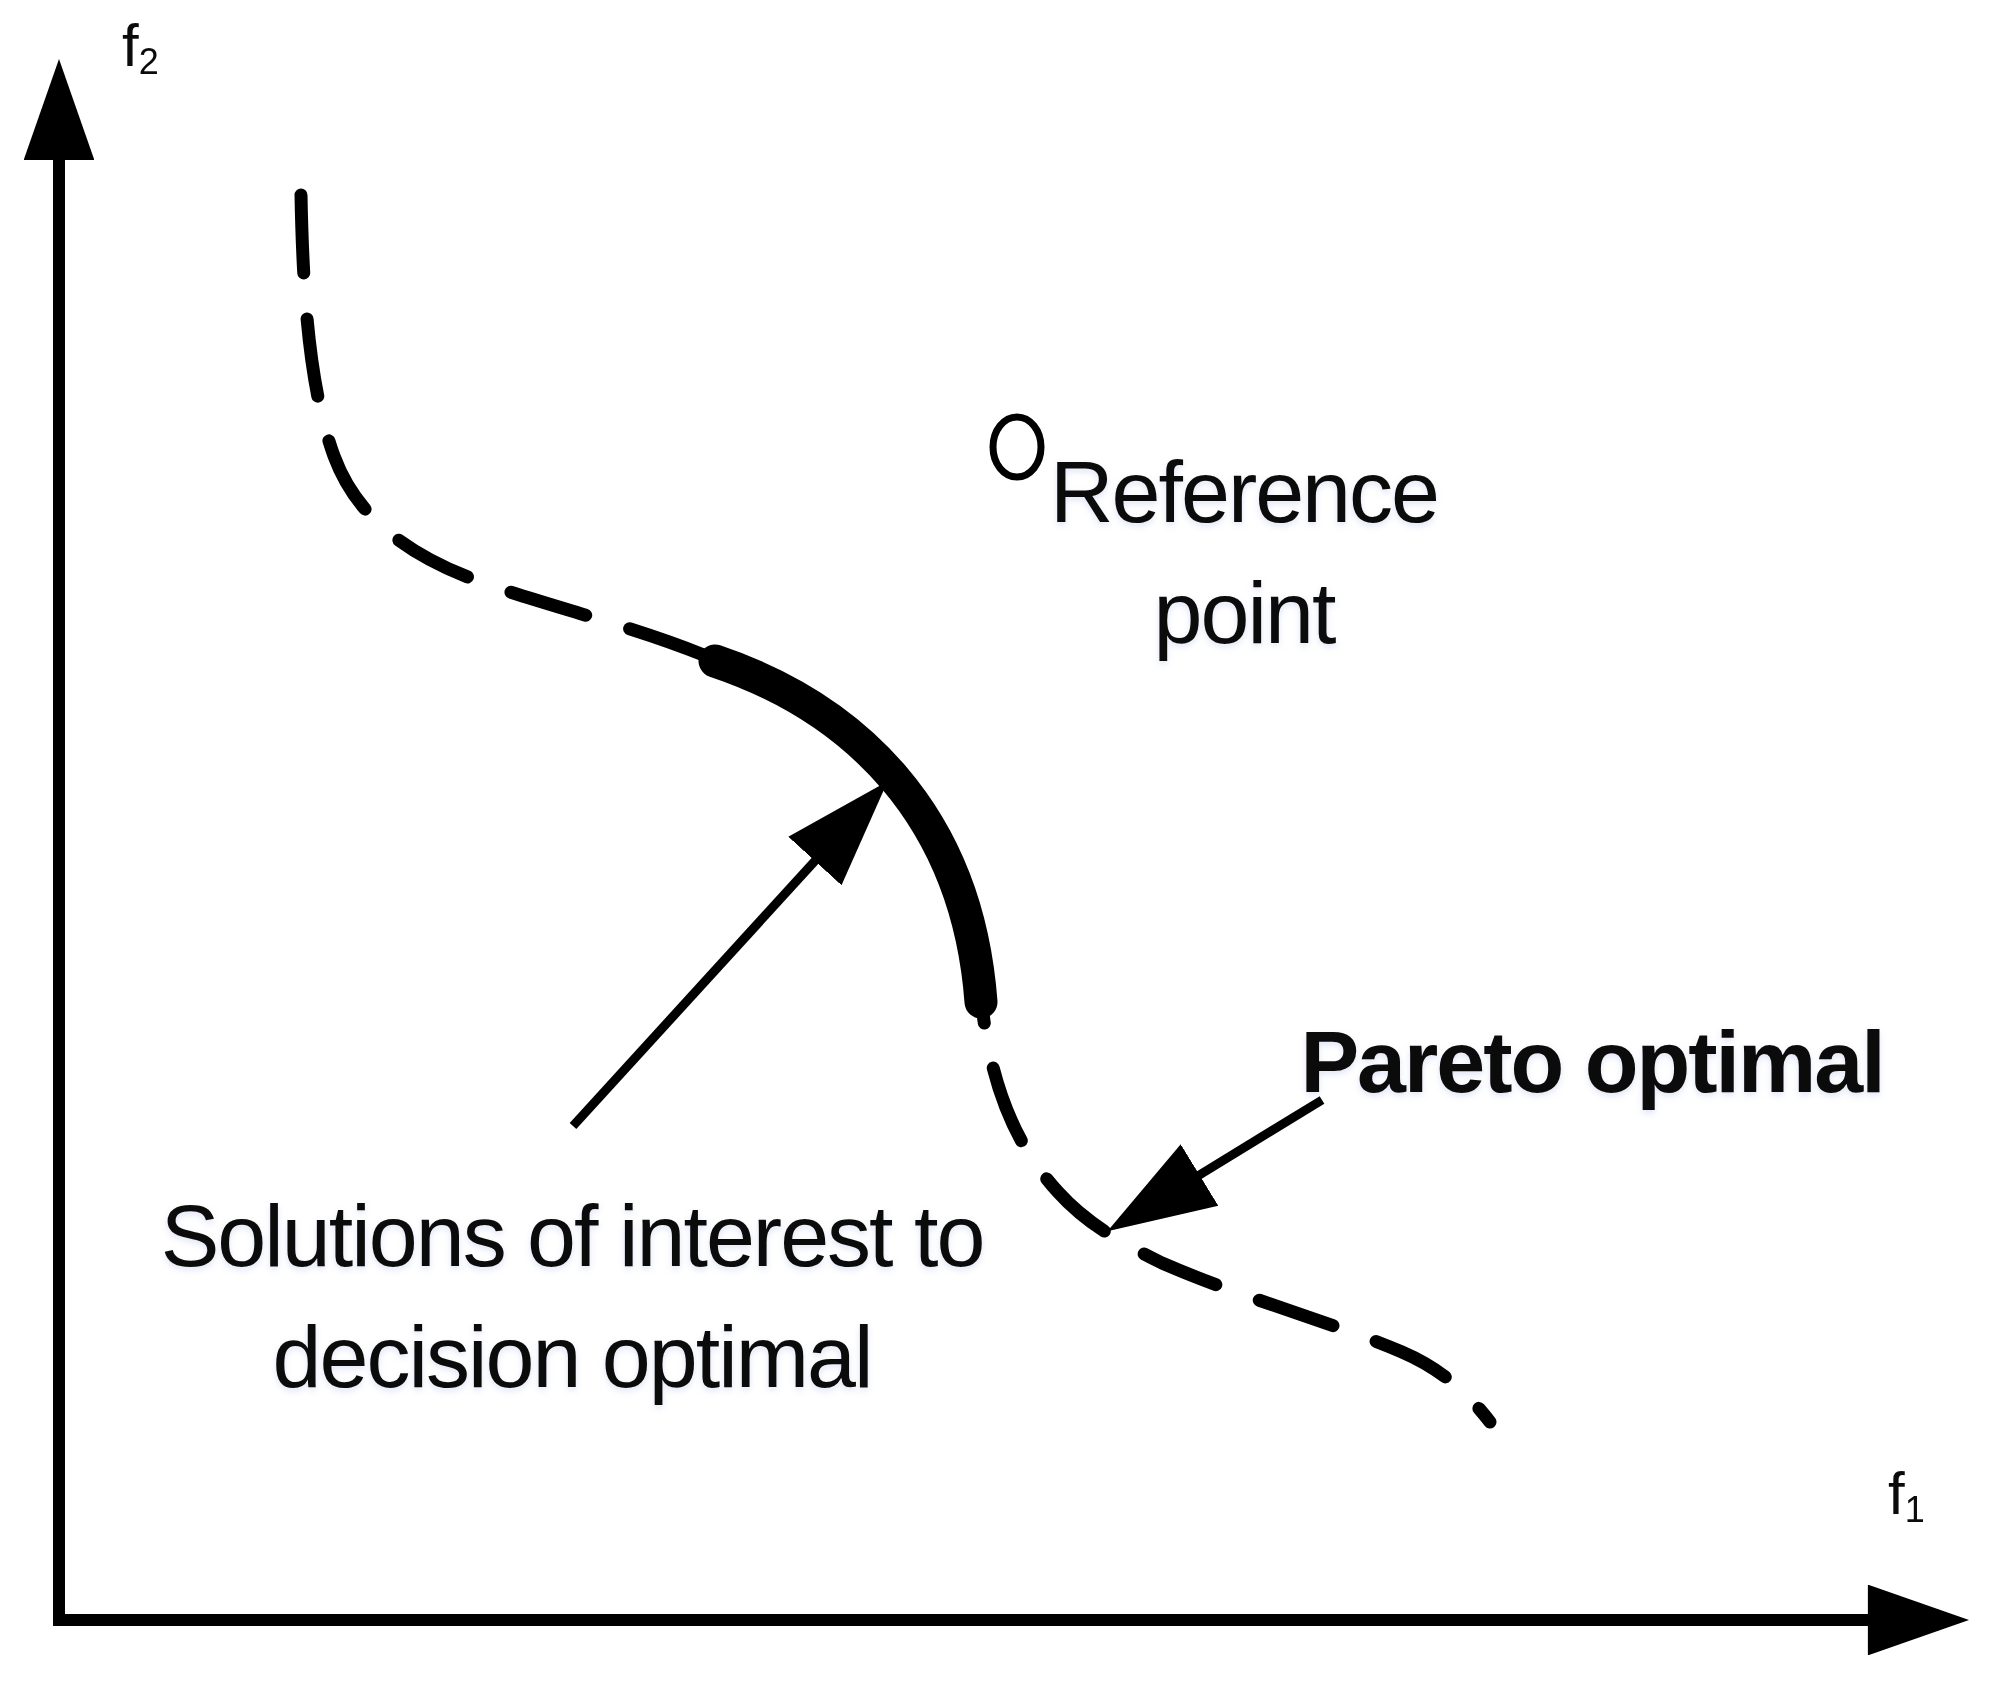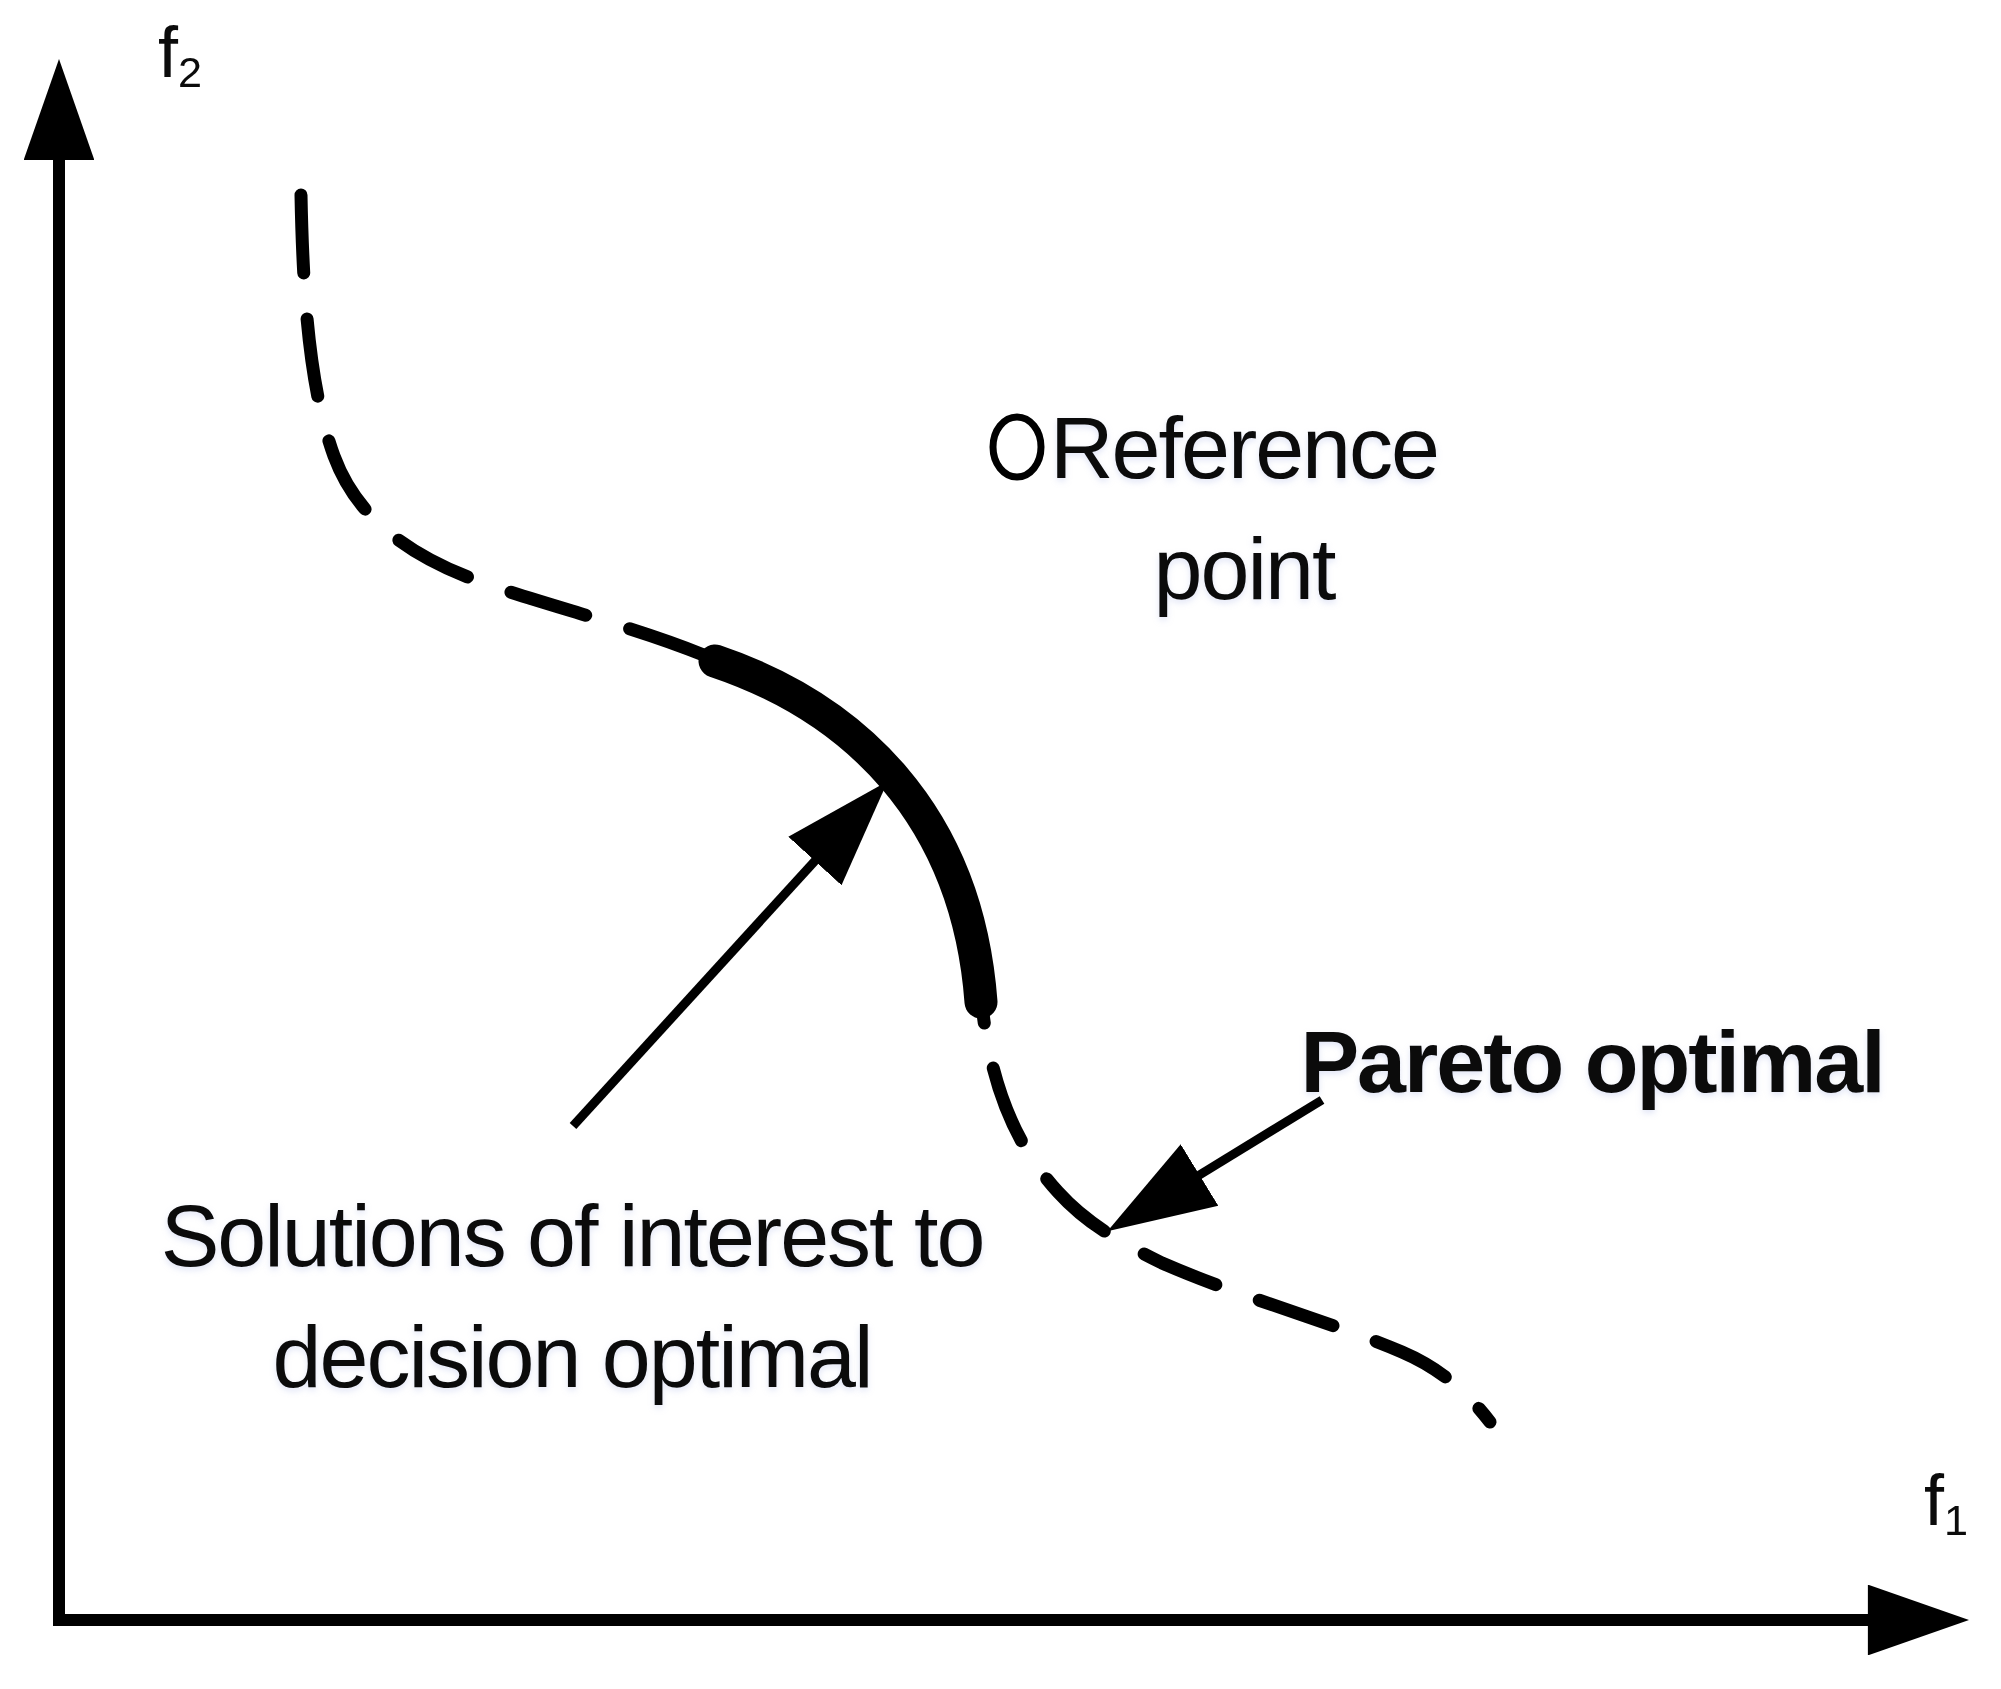--- a/index.html
+++ b/index.html
@@ -28,25 +28,24 @@
     text-align: center;
     font-size: 88px;
     line-height: 1.37;
     letter-spacing: -2px;
     color: #0b0b0b;
     white-space: nowrap;
     text-shadow: 0 3px 6px rgba(170,180,230,0.35);
   }
   .axis-label {
     position: absolute;
-    font-size: 72px;
+    font-size: 60px;
     line-height: 1;
     color: #0b0b0b;
     white-space: nowrap;
-    margin-left: 36px;
   }
   .axis-label .subscript {
     font-size: 60%;
     vertical-align: -22%;
   }
 </style>
 </head>
 <body>
 
 <svg id="diagram-svg" viewBox="0 0 2001 1689" xmlns="http://www.w3.org/2000/svg">
@@ -79,21 +78,21 @@
 
   <line x1="1322" y1="1100" x2="1188" y2="1182" stroke="#000" stroke-width="9" marker-end="url(#thinArrow)"></line>
 
   <ellipse cx="1017" cy="447" rx="24" ry="30" fill="none" stroke="#000" stroke-width="7"></ellipse>
 </svg>
 
 <div class="axis-label" style="left:122px; top:16px;"><span>f</span><span class="subscript">2</span></div>
 
 <div class="axis-label" style="left:1888px; top:1464px;text-align:right;"><span>f</span><span class="subscript">1</span></div>
 
-<div class="label" style="left:1244px; top:388px;">
+<div class="label" style="left:1244px; top:432px;">
   <div>Reference</div>
   <div>point</div>
 </div>
 
 <div class="label" style="left:1592px; top:1002px;font-weight:bold;">
   <div>Pareto optimal</div>
 </div>
 
 <div class="label" style="left:572px; top:1176px;text-align:center;">
   <div>Solutions of interest to</div>

